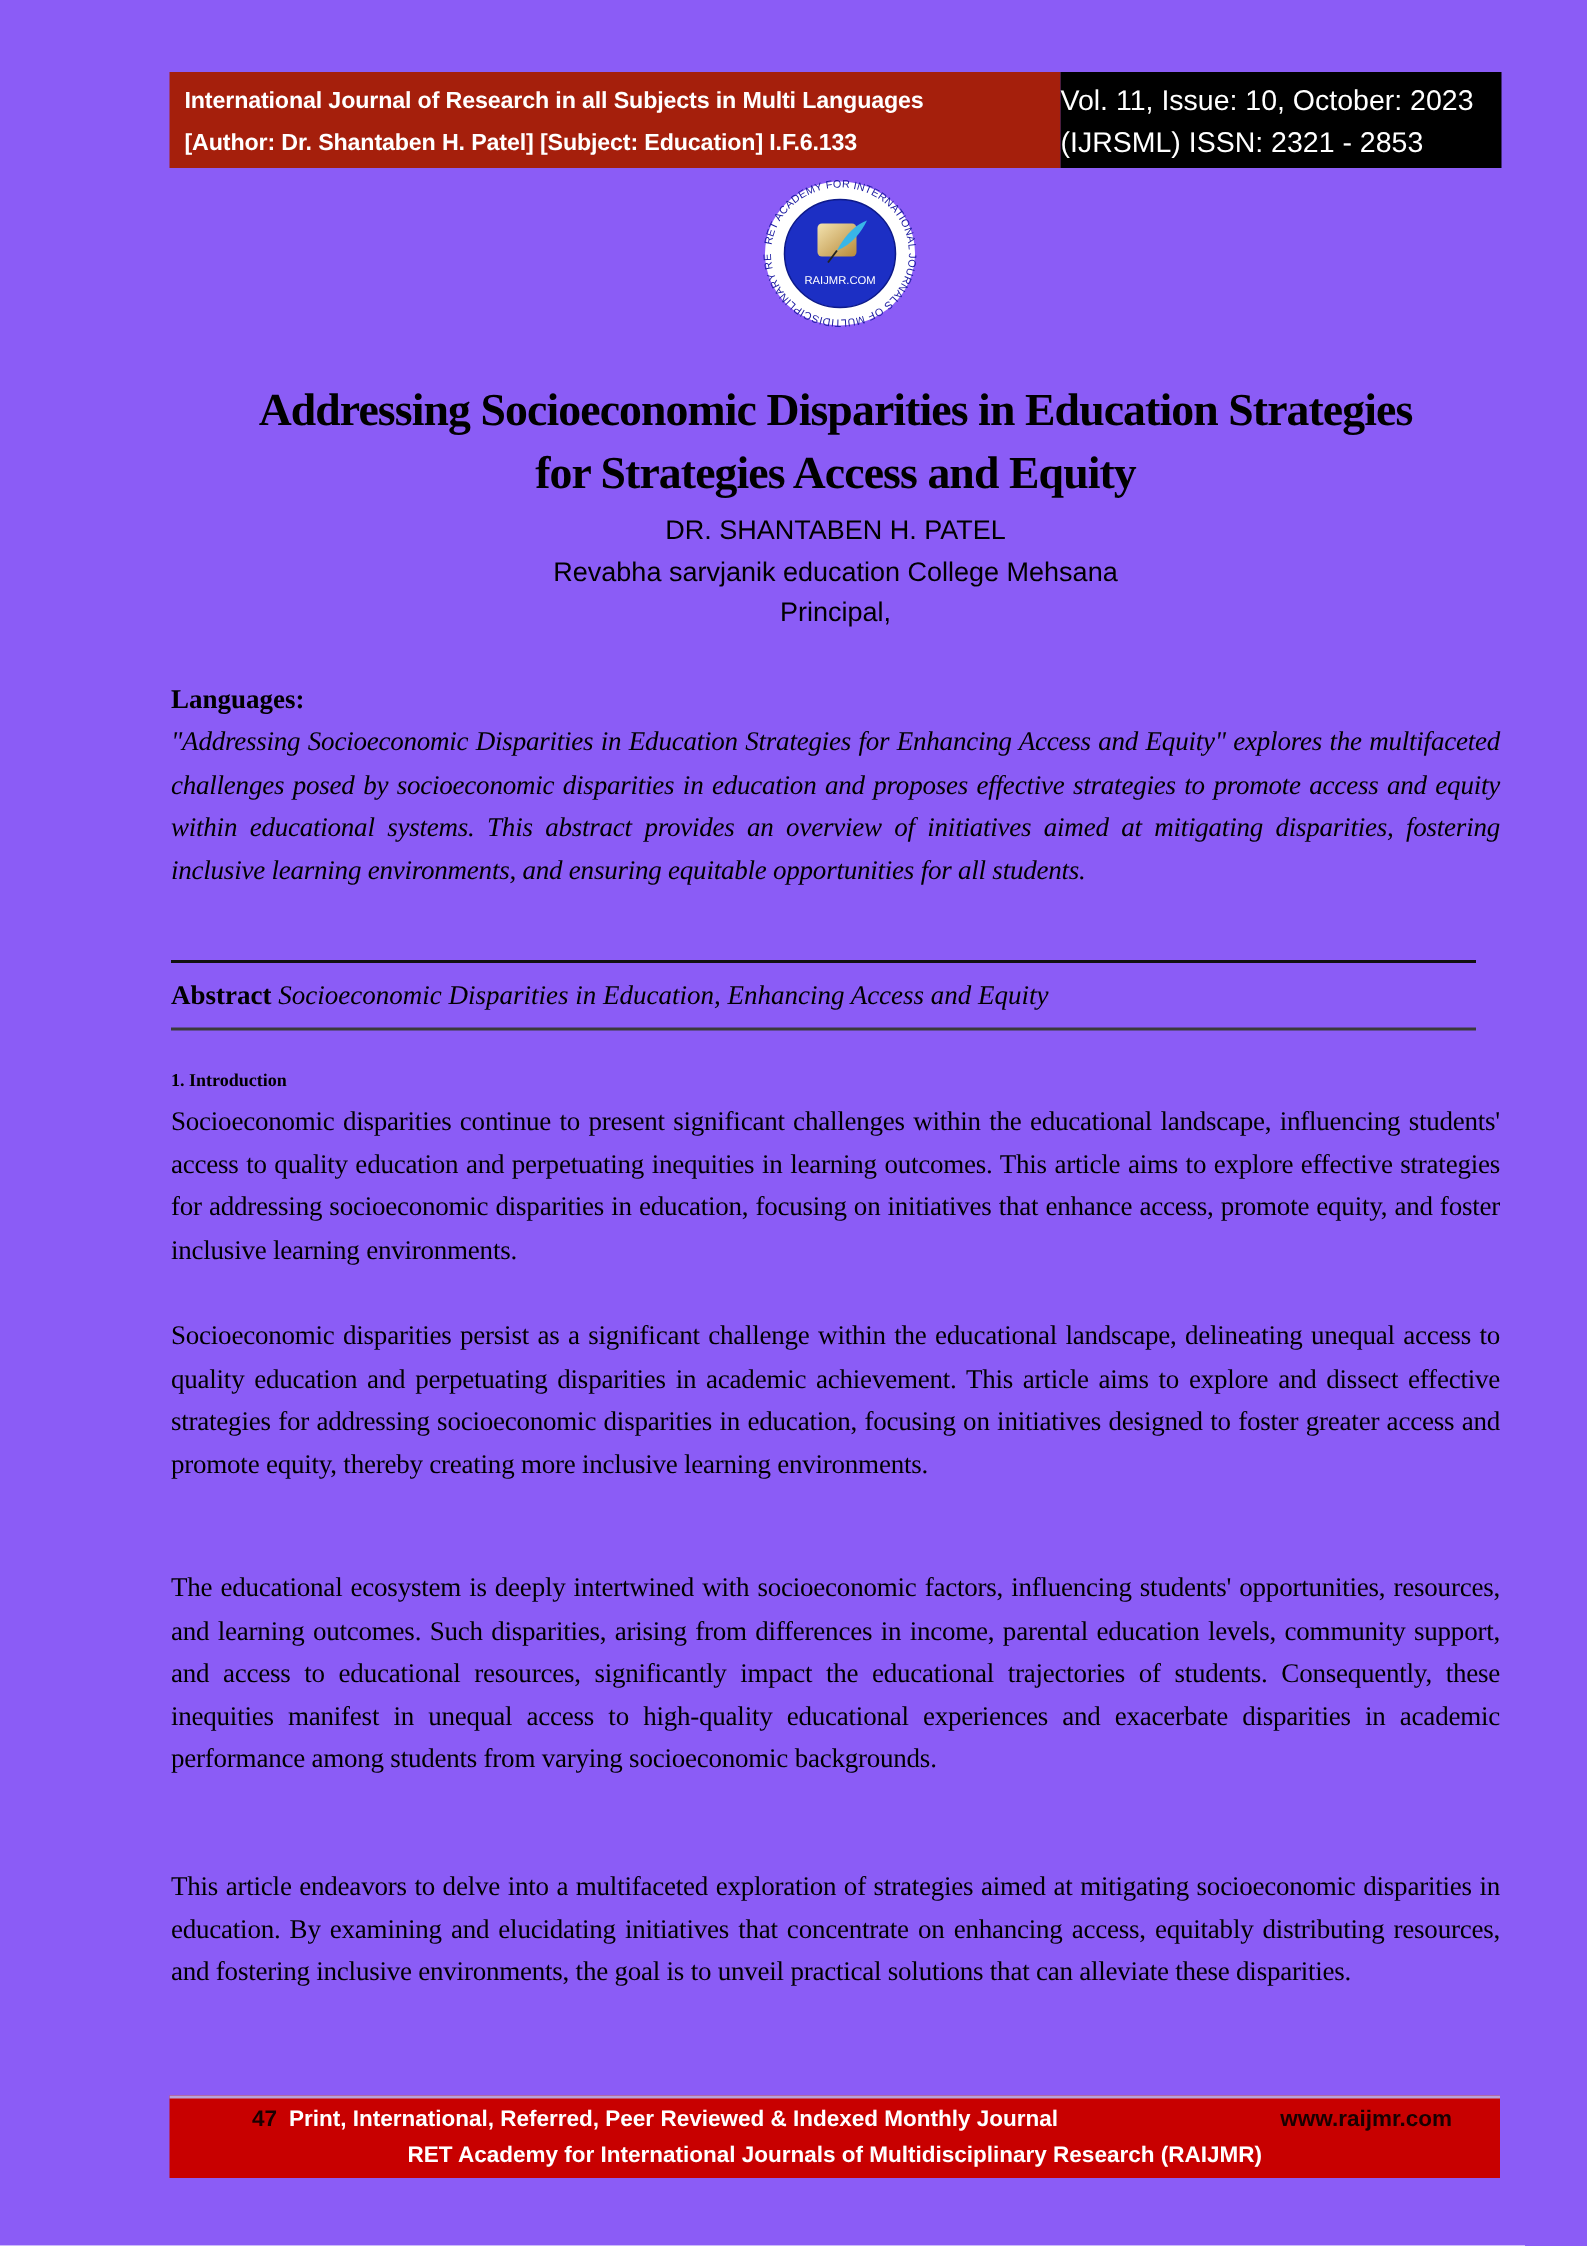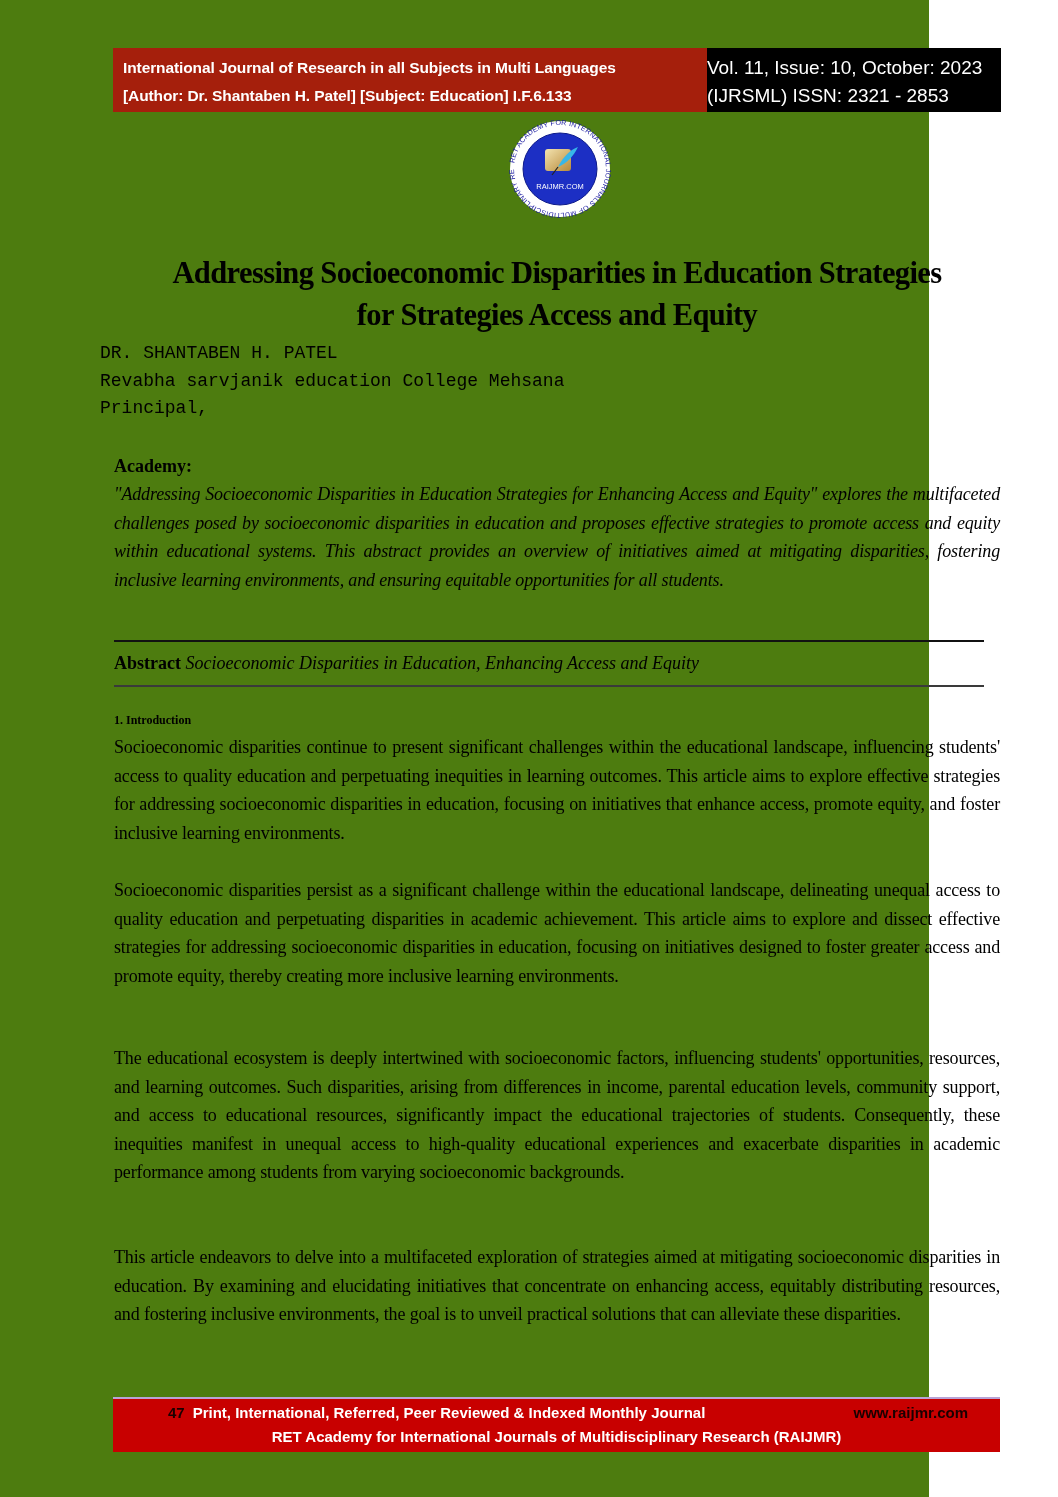--- a/index.html
+++ b/index.html
@@ -1,39 +1,39 @@
 <!DOCTYPE html>
 <html><head>
   <meta charset="utf-8">
   <style>
     html, body { margin: 0; padding: 0; background: #ffffff; }
     body { width: 1058px; height: 1497px; position: relative; overflow: hidden; }
-    .page { position: absolute; left: 0; top: 0; width: 929px; height: 1497px; background: #4d7c0f; }
+    .page { position: absolute; left: 0; top: 0; width: 1058px; height: 1497px; background: #8b5cf6; }
 
     
     .hdr { position: absolute; left: 113px; top: 48px; width: 888px; height: 64px; display: flex; }
     .hdr-left { width: 594px; height: 64px; background: #a51f0c; color: #fff;
       font-family: "Liberation Sans", sans-serif; font-weight: bold; font-size: 15.5px;
       box-sizing: border-box; padding: 6px 0 0 10px; line-height: 28px; letter-spacing: -0.1px; }
     .hdr-right { flex: 1; height: 64px; background: #000; color: #fff;
       font-family: "Liberation Sans", sans-serif; font-weight: normal; font-size: 19px;
       box-sizing: border-box; padding: 6px 9px 0 0; line-height: 28px; text-align: left; }
     .hdr-line { display: block; white-space: nowrap; }
 
     
     .logo { position: absolute; left: 500px; top: 117px; width: 120px; height: 103px; }
 
     
     .title { position: absolute; left: 100px; top: 226px; width: 914px; text-align: center;
       font-family: "Liberation Serif", serif; font-weight: bold; font-size: 30.5px; line-height: 42px;
       color: #000; letter-spacing: -0.6px; margin-top: 26px; }
     .title span { display: block; white-space: nowrap; }
 
-    .author { position: absolute; left: 100px; top: 340px; width: 914px; 
-      font-family: Liberation Mono, monospace; font-size: 18px; line-height: 27.5px; color: #000; }
+    .author { position: absolute; left: 100px; top: 340px; width: 914px; text-align: center;
+      font-family: Liberation Sans, sans-serif; font-size: 18px; line-height: 27.5px; color: #000; }
     .author span { display: block; white-space: nowrap; }
 
     .text { font-family: "Liberation Serif", serif; font-size: 18px; color: #000; }
     .abstract-h { position: absolute; left: 114px; top: 455px; font-weight: bold; font-size: 18px; line-height: 22px; }
     .abstract { position: absolute; left: 114px; top: 480px; width: 886px; font-style: italic;
       text-align: justify; line-height: 28.6px; font-size: 18px; letter-spacing: -0.15px; }
 
     .rule-top { position: absolute; left: 114px; top: 640px; width: 870px; height: 2px; background: #111; }
     .keywords { position: absolute; left: 114px; top: 651px; font-size: 18px; line-height: 24px; white-space: nowrap; }
     .keywords b { font-weight: bold; }
@@ -99,21 +99,21 @@
     <span>Addressing Socioeconomic Disparities in Education Strategies</span>
     <span>for Strategies Access and Equity</span>
   </div>
 
   <div class="author">
     <span>DR. SHANTABEN H. PATEL</span>
     <span>Revabha sarvjanik education College Mehsana</span>
     <span>Principal,</span>
   </div>
 
-  <div class="text abstract-h">Academy:</div>
+  <div class="text abstract-h">Languages:</div>
   <div class="text abstract">"Addressing Socioeconomic Disparities in Education Strategies for Enhancing Access and Equity" explores the multifaceted challenges posed by socioeconomic disparities in education and proposes effective strategies to promote access and equity within educational systems. This abstract provides an overview of initiatives aimed at mitigating disparities, fostering inclusive learning environments, and ensuring equitable opportunities for all students.</div>
 
   <div class="rule-top"></div>
   <div class="text keywords"><b>Abstract</b> <i>Socioeconomic Disparities in Education, Enhancing Access and Equity</i></div>
   <div class="rule-bot"></div>
 
   <div class="text intro-h">1. Introduction</div>
   <div class="text para p1">Socioeconomic disparities continue to present significant challenges within the educational landscape, influencing students' access to quality education and perpetuating inequities in learning outcomes. This article aims to explore effective strategies for addressing socioeconomic disparities in education, focusing on initiatives that enhance access, promote equity, and foster inclusive learning environments.</div>
   <div class="text para p2">Socioeconomic disparities persist as a significant challenge within the educational landscape, delineating unequal access to quality education and perpetuating disparities in academic achievement. This article aims to explore and dissect effective strategies for addressing socioeconomic disparities in education, focusing on initiatives designed to foster greater access and promote equity, thereby creating more inclusive learning environments.</div>
   <div class="text para p3">The educational ecosystem is deeply intertwined with socioeconomic factors, influencing students' opportunities, resources, and learning outcomes. Such disparities, arising from differences in income, parental education levels, community support, and access to educational resources, significantly impact the educational trajectories of students. Consequently, these inequities manifest in unequal access to high-quality educational experiences and exacerbate disparities in academic performance among students from varying socioeconomic backgrounds.</div>

